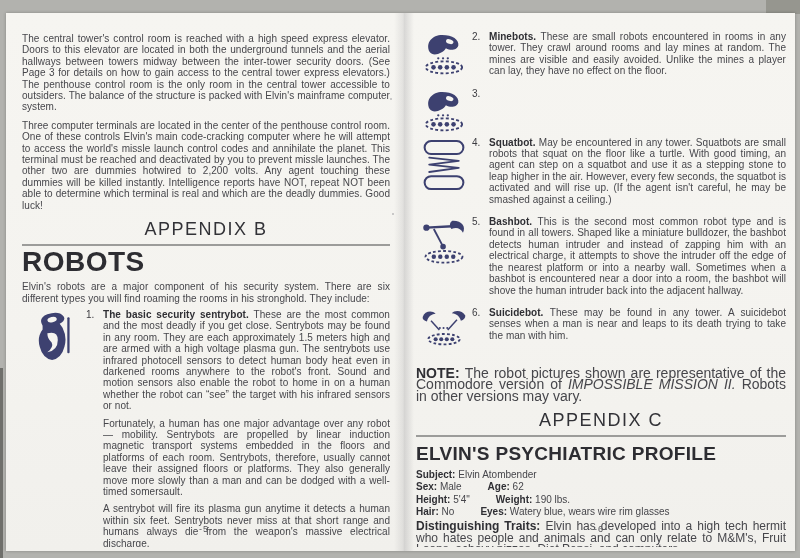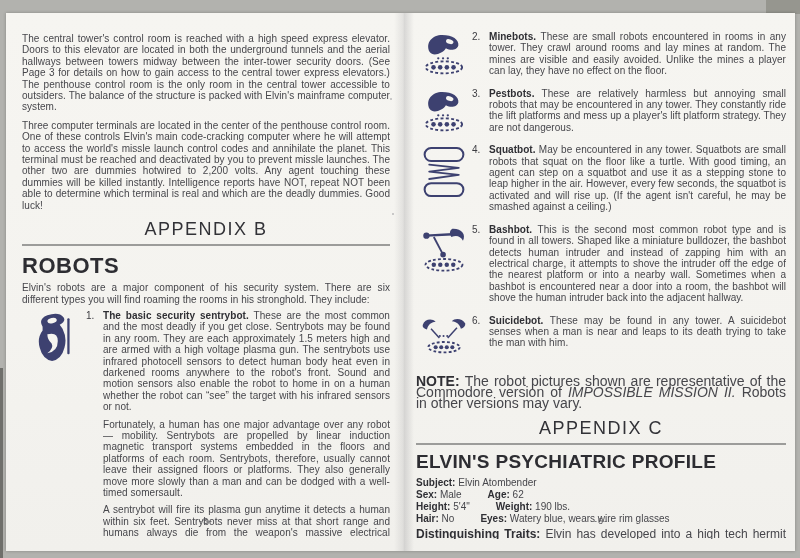--- a/index.html
+++ b/index.html
@@ -15,35 +15,35 @@
   .page{
     position:absolute;left:6px;top:13px;right:5px;bottom:7px;
     background:linear-gradient(180deg,#f6f5f1 0%,#f4f3ef 60%,#f1f0ec 100%);
     box-shadow:0 0 3px rgba(0,0,0,.25);
   }
   .fold{
     position:absolute;left:388px;top:0;bottom:0;width:20px;
     background:linear-gradient(90deg,rgba(0,0,0,0) 0%,rgba(60,60,70,.10) 45%,rgba(60,60,70,.16) 52%,rgba(0,0,0,0) 100%);
   }
   .speck{position:absolute;width:2px;height:2px;border-radius:50%;background:#8a8a90;opacity:.55;}
-  .col{position:absolute;top:0;bottom:12px;overflow:hidden;color:#46464b;}
+  .col{position:absolute;top:0;bottom:4px;overflow:hidden;color:#46464b;}
   .col.left{left:16px;width:368px;padding-top:20px;}
   .col.right{left:410px;width:370px;padding-top:16px;}
   p{margin:0;}
   .body{
     font-size:10px;line-height:11.4px;text-align:justify;letter-spacing:.05px;
   }
   .mb{margin-bottom:7px;}
   .appendix{
     margin:8px 0 0 0;text-align:center;
     font-size:18px;font-weight:normal;color:#323237;letter-spacing:1.5px;
   }
   .rule{border:none;border-top:2px solid #9c9c9a;margin:4px 0 0 0;}
   .section{
-    margin:7px 0 3px 0;font-size:22px;font-weight:bold;color:#2d2d32;letter-spacing:.5px;
+    margin:0 0 3px 0;font-size:28px;font-weight:bold;color:#2d2d32;letter-spacing:.5px;
   }
   .profile-title{font-size:19px;margin:6px 0 4px 0;letter-spacing:.3px;}
   b{color:#2f2f34;}
   .item{display:flex;margin-top:5px;}
   .icon-col{flex:none;display:flex;justify-content:center;align-items:flex-start;padding-top:2px;}
   .col.left .icon-col{width:64px;}
   .col.right .icon-col{width:56px;}
   .num{flex:none;width:17px;font-size:10px;line-height:11.4px;color:#3c3c41;}
   .item-text{flex:1;}
   .item-text p{margin-bottom:6px;}
@@ -139,23 +139,20 @@
               <circle class="fill" cx="23" cy="26.5" r="1.2"></circle>
               <circle class="fill" cx="28" cy="26.5" r="1.2"></circle>
             <ellipse class="stroke" cx="24" cy="36" rx="19" ry="6.3" stroke-width="2" stroke-dasharray="3 2.4"></ellipse>
             <circle class="fill" cx="13" cy="36" r="2.4"></circle>
               <circle class="fill" cx="20" cy="36" r="2.4"></circle>
               <circle class="fill" cx="27" cy="36" r="2.4"></circle>
               <circle class="fill" cx="34" cy="36" r="2.4"></circle>
           </svg>
         </div>
         <div class="num">3.</div>
-        <div class="item-text body">
-            <p><b>Pestbots.</b><span>These are relatively harmless but annoying small robots that may be encountered in any tower. They constantly ride the lift platforms and mess up a player's lift platform strategy. They are not dangerous.</span></p>
-          </div>
       </div>
 
       <div class="item">
         <div class="icon-col">
           <svg width="48" height="54" viewBox="0 0 52 58" aria-hidden="true">
             <rect class="stroke" x="5" y="2" width="42" height="14" rx="7" stroke-width="2.2"></rect>
             <path class="stroke" d="M10,20 L42,23.5 L10,27.5 L42,31 L10,35.5" stroke-width="2" stroke-linejoin="round" stroke-linecap="round"></path>
             <rect class="stroke" x="5" y="40" width="42" height="14" rx="7" stroke-width="2.2"></rect>
           </svg>
         </div>

